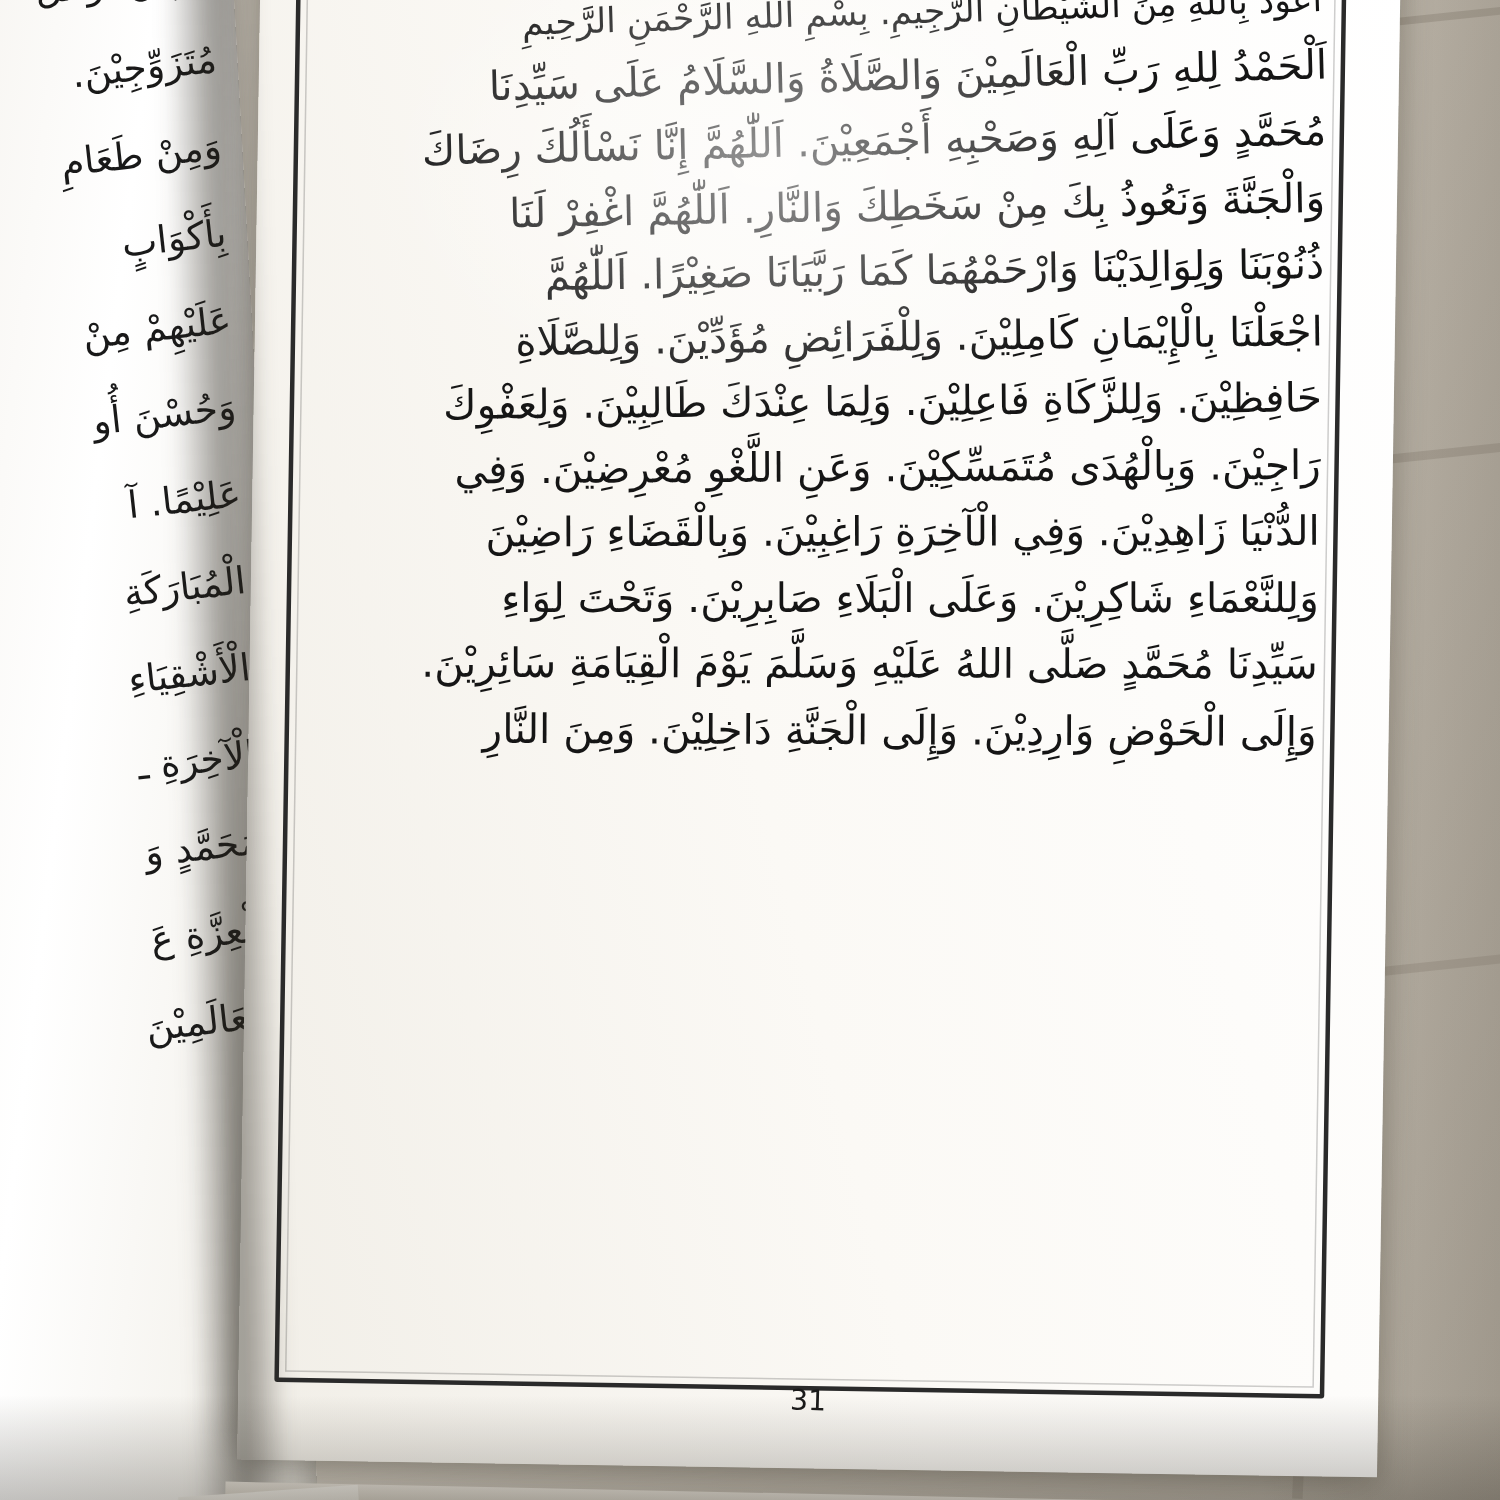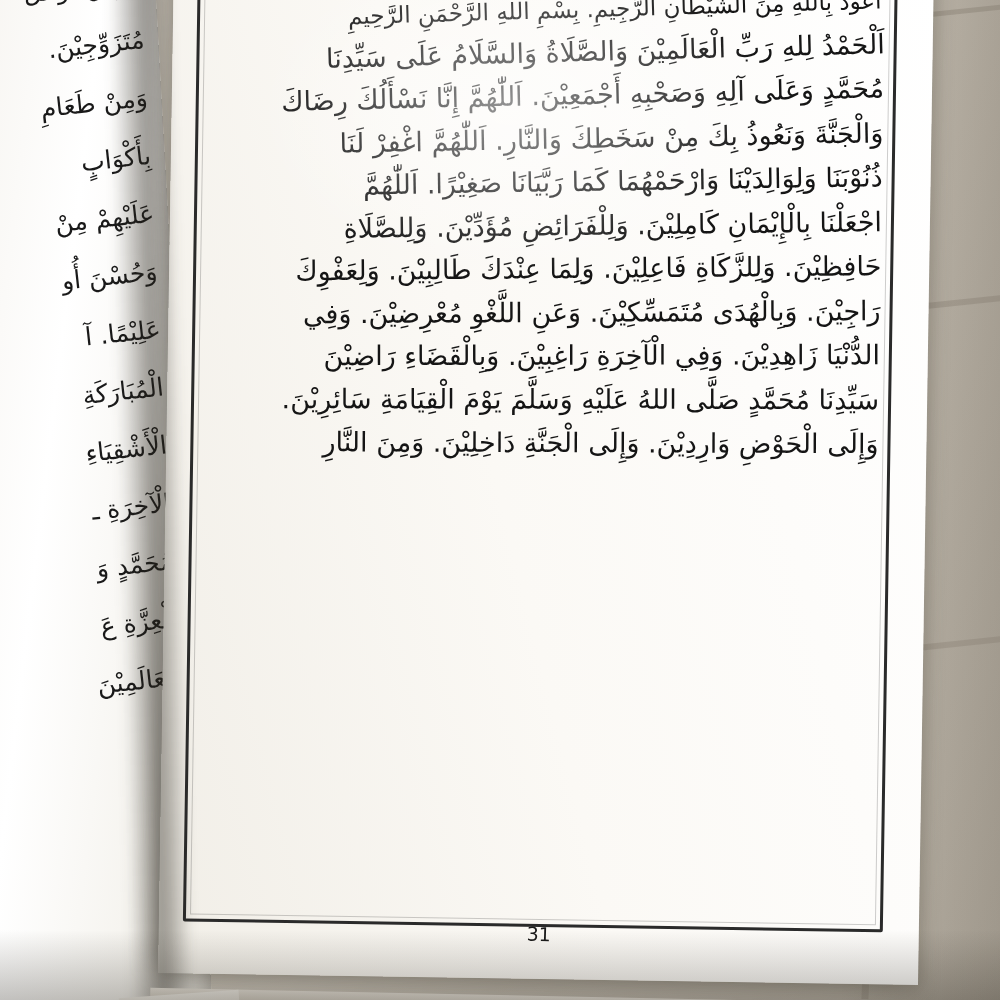--- a/index.html
+++ b/index.html
@@ -219,20 +219,21 @@
       <div class="arabic-block">
         <span class="aline small l0">أَعُوذُ بِاللهِ مِنَ الشَّيْطَانِ الرَّجِيمِ. بِسْمِ اللهِ الرَّحْمَنِ الرَّحِيمِ</span>
         <span class="aline l1">اَلْحَمْدُ لِلهِ رَبِّ الْعَالَمِيْنَ وَالصَّلَاةُ وَالسَّلَامُ عَلَى سَيِّدِنَا</span>
         <span class="aline l2">مُحَمَّدٍ وَعَلَى آلِهِ وَصَحْبِهِ أَجْمَعِيْنَ. اَللّٰهُمَّ إِنَّا نَسْأَلُكَ رِضَاكَ</span>
         <span class="aline l3">وَالْجَنَّةَ وَنَعُوذُ بِكَ مِنْ سَخَطِكَ وَالنَّارِ. اَللّٰهُمَّ اغْفِرْ لَنَا</span>
         <span class="aline l4">ذُنُوْبَنَا وَلِوَالِدَيْنَا وَارْحَمْهُمَا كَمَا رَبَّيَانَا صَغِيْرًا. اَللّٰهُمَّ</span>
         <span class="aline l5">اجْعَلْنَا بِالْإِيْمَانِ كَامِلِيْنَ. وَلِلْفَرَائِضِ مُؤَدِّيْنَ. وَلِلصَّلَاةِ</span>
         <span class="aline l6">حَافِظِيْنَ. وَلِلزَّكَاةِ فَاعِلِيْنَ. وَلِمَا عِنْدَكَ طَالِبِيْنَ. وَلِعَفْوِكَ</span>
         <span class="aline l7">رَاجِيْنَ. وَبِالْهُدَى مُتَمَسِّكِيْنَ. وَعَنِ اللَّغْوِ مُعْرِضِيْنَ. وَفِي</span>
         <span class="aline l8">الدُّنْيَا زَاهِدِيْنَ. وَفِي الْآخِرَةِ رَاغِبِيْنَ. وَبِالْقَضَاءِ رَاضِيْنَ</span>
+        <span class="aline l9">وَلِلنَّعْمَاءِ شَاكِرِيْنَ. وَعَلَى الْبَلَاءِ صَابِرِيْنَ. وَتَحْتَ لِوَاءِ</span>
         <span class="aline l10">سَيِّدِنَا مُحَمَّدٍ صَلَّى اللهُ عَلَيْهِ وَسَلَّمَ يَوْمَ الْقِيَامَةِ سَائِرِيْنَ.</span>
         <span class="aline l11">وَإِلَى الْحَوْضِ وَارِدِيْنَ. وَإِلَى الْجَنَّةِ دَاخِلِيْنَ. وَمِنَ النَّارِ</span>
       </div>
       <div class="page-number">31</div>
     </div>
 
     <div class="gutter-shadow"></div>
     <div class="page-edge"></div>
     <div class="spine-bottom"></div>
 

